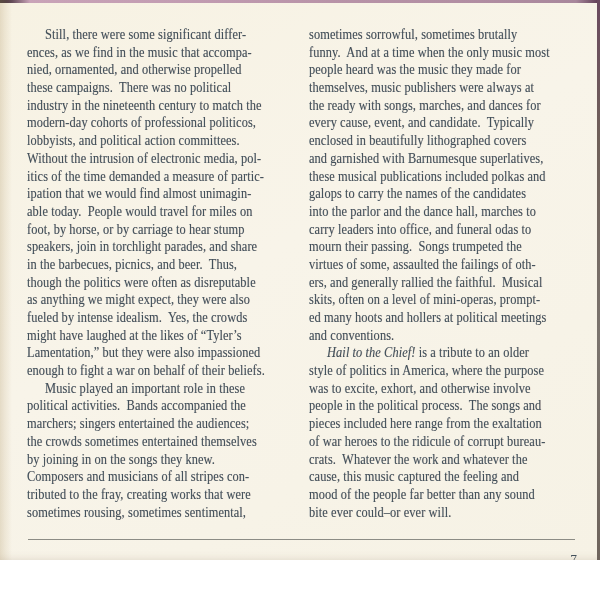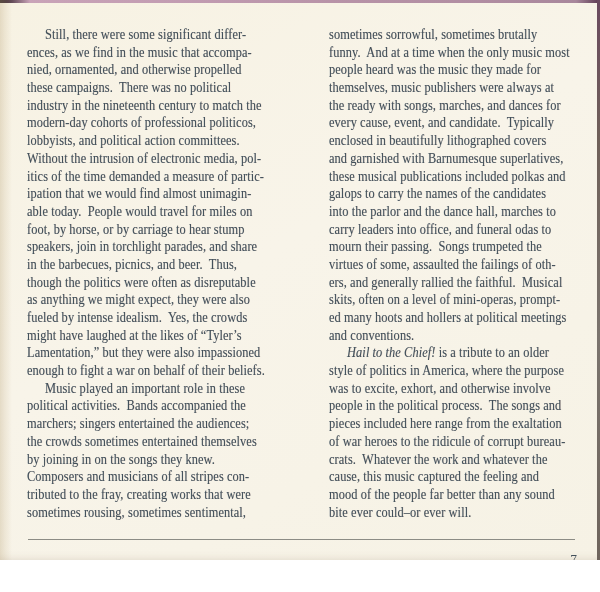--- a/index.html
+++ b/index.html
@@ -26,21 +26,21 @@
     background: linear-gradient(180deg, #6b4a60 0%, #6f6059 25%, #7b746e 60%, #6e645c 100%);
   }
   .edge-left {
     position: absolute; top: 0; left: 0; width: 12px; height: 100%;
     background: linear-gradient(90deg, rgba(190,168,126,0.30), rgba(190,168,126,0));
   }
   .col {
     position: absolute; top: 26px;
   }
   .col-left  { left: 27px;  width: 272px; }
-  .col-right { left: 309px; width: 270px; margin-left: 20px; }
+  .col-right { left: 309px; width: 270px; }
   .col-inner {
     width: 312px;
     transform: scaleX(0.86);
     transform-origin: 0 0;
   }
   .tline {
     font-size: 14.4px;
     line-height: 17.7px;
     height: 17.7px;
     color: var(--ink, #42505a);

